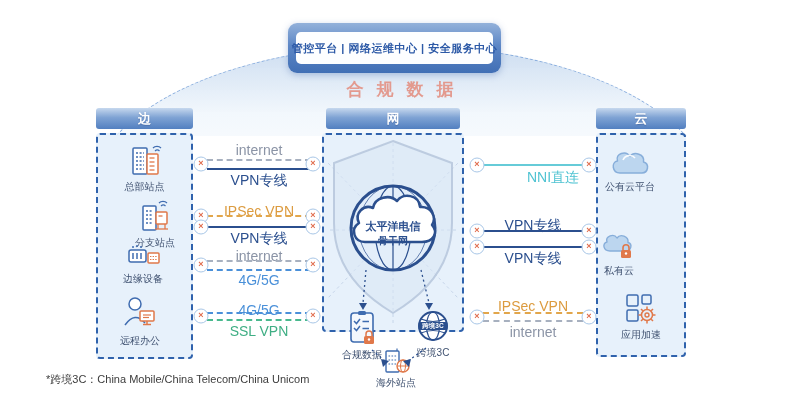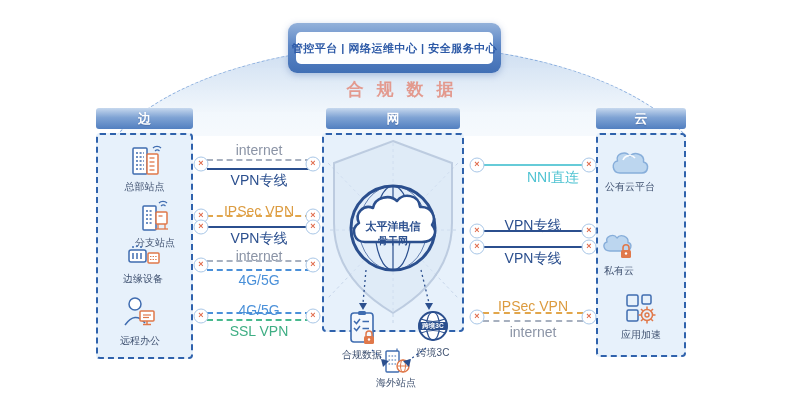--- a/index.html
+++ b/index.html
@@ -328,14 +328,15 @@
       <line x1="426" y1="348" x2="408" y2="361"></line>
     </g>
     <g fill="#2b4f8e">
       <path d="M359 303 L367 303 L363 310 Z"></path>
       <path d="M425 303 L433 303 L429 310 Z"></path>
       <path d="M381 359 L389 361 L383 367 Z"></path>
       <path d="M411 359 L403 361 L409 367 Z"></path>
     </g>
   </svg>
 
+  <div class="footnote">*跨境3C：China Mobile/China Telecom/China Unicom</div>
 
 </div>
 
 </body></html>

